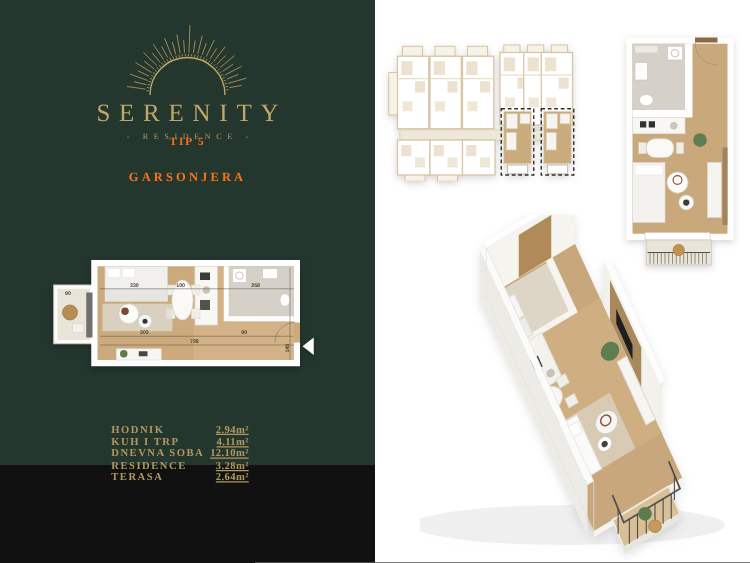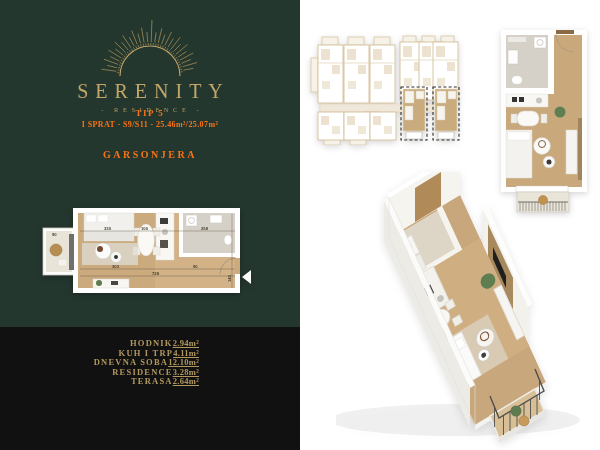--- a/index.html
+++ b/index.html
@@ -1,34 +1,34 @@
 <!DOCTYPE html>
 <html><head>
 <meta charset="utf-8">
 <style>
   html,body{margin:0;padding:0;background:#111;}
   .page{position:relative;width:600px;height:450px;overflow:hidden;
         font-family:"Liberation Serif", "DejaVu Serif", serif;}
-  .panel-left{position:absolute;left:0;top:0;width:300px;height:327px;background:#24372f;}
+  .panel-left{position:absolute;left:0;top:0;width:300px;height:372px;background:#24372f;}
   .panel-right{position:absolute;left:300px;top:0;width:300px;height:450px;background:#ffffff;}
   
   .logo{position:absolute;left:0;top:20px;width:300px;text-align:center;}
   .logo svg{display:block;margin:0 auto;}
   .brand-name{font-size:20px;letter-spacing:7px;padding-left:7px;color:#c3a768;margin-top:2px;}
   .brand-sub{font-size:6.5px;letter-spacing:4.5px;padding-left:4.5px;color:#b2965c;margin-top:3px;}
   
   .unit-info{position:absolute;left:0;top:108px;width:300px;text-align:center;color:#f97316;}
   .unit-type{font-size:9px;font-weight:bold;letter-spacing:1.5px;margin-bottom:2px;}
   .floor-line{font-size:8px;font-weight:bold;letter-spacing:.4px;line-height:10px;}
   .unit-kind{font-size:10px;font-weight:bold;letter-spacing:2.5px;margin-top:19px;}
   
   .plan2d-left{position:absolute;left:38px;top:202px;width:214px;height:100px;
                filter:drop-shadow(0 2px 3px rgba(0,0,0,.25));}
   .room-list{position:absolute;left:89px;top:339px;width:110px;}
-  .room-row{display:flex;justify-content:flex-end;font-size:8.5px;font-weight:bold;
+  .room-row{display:flex;justify-content:space-between;font-size:8.5px;font-weight:bold;
             letter-spacing:1.2px;line-height:9.6px;color:#b2985f;}
   .room-area{letter-spacing:.3px;text-decoration:underline;}
   .total-row{position:absolute;left:89px;top:400px;width:110px;display:flex;
              justify-content:flex-end;gap:9px;font-size:9.5px;font-weight:bold;
              letter-spacing:1.2px;color:#bfa266;}
   .svg-plan{position:absolute;filter:drop-shadow(0 2px 3px rgba(0,0,0,.16));}
   .svg-building{left:8px;top:25px;width:160px;height:120px;}
   .svg-topview{left:194px;top:14px;width:104px;height:202px;}
   .svg-iso{left:36px;top:172px;width:264px;height:276px;filter:drop-shadow(0 3px 4px rgba(0,0,0,.12));}
   .dim{font-size:4.2px;fill:#463f33;font-family:"Liberation Sans",sans-serif;font-weight:bold;}
@@ -112,21 +112,20 @@
             <line x1="105.73479070258813" y1="51.9536880411784" x2="107.71768042533574" y2="51.6926356567383"></line>
           </g>
         <path d="M45,56 A30,30 0 0 1 105,56" fill="none" stroke="#c3a768" stroke-width="1.1"></path>
       </svg>
       <div class="brand-name">SERENITY</div>
       <div class="brand-sub">- RESIDENCE -</div>
     </div>
 
     <div class="unit-info">
       <div class="unit-type">TIP 5</div>
-      <div class="floor-line">I SPRAT - S9/S11 - 25.46m²/25.07m²</div>
       <div class="unit-kind">GARSONJERA</div>
     </div>
 
     <svg class="plan2d-left" viewBox="38 202 214 100">
 
       <g>
         <rect x="43" y="228" width="32" height="47" fill="#fcfcfb" stroke="#cfcabf" stroke-width="0.8"></rect>
         <rect x="46" y="231" width="26" height="41" fill="#e9e4d8"></rect>
         <circle cx="56" cy="250" r="6" fill="#b78e51" stroke="#9a763f" stroke-width="0.6"></circle>
         <rect x="58" y="259" width="9" height="7" fill="#f4f2ec" stroke="#d5d1c7" stroke-width="0.5"></rect>

